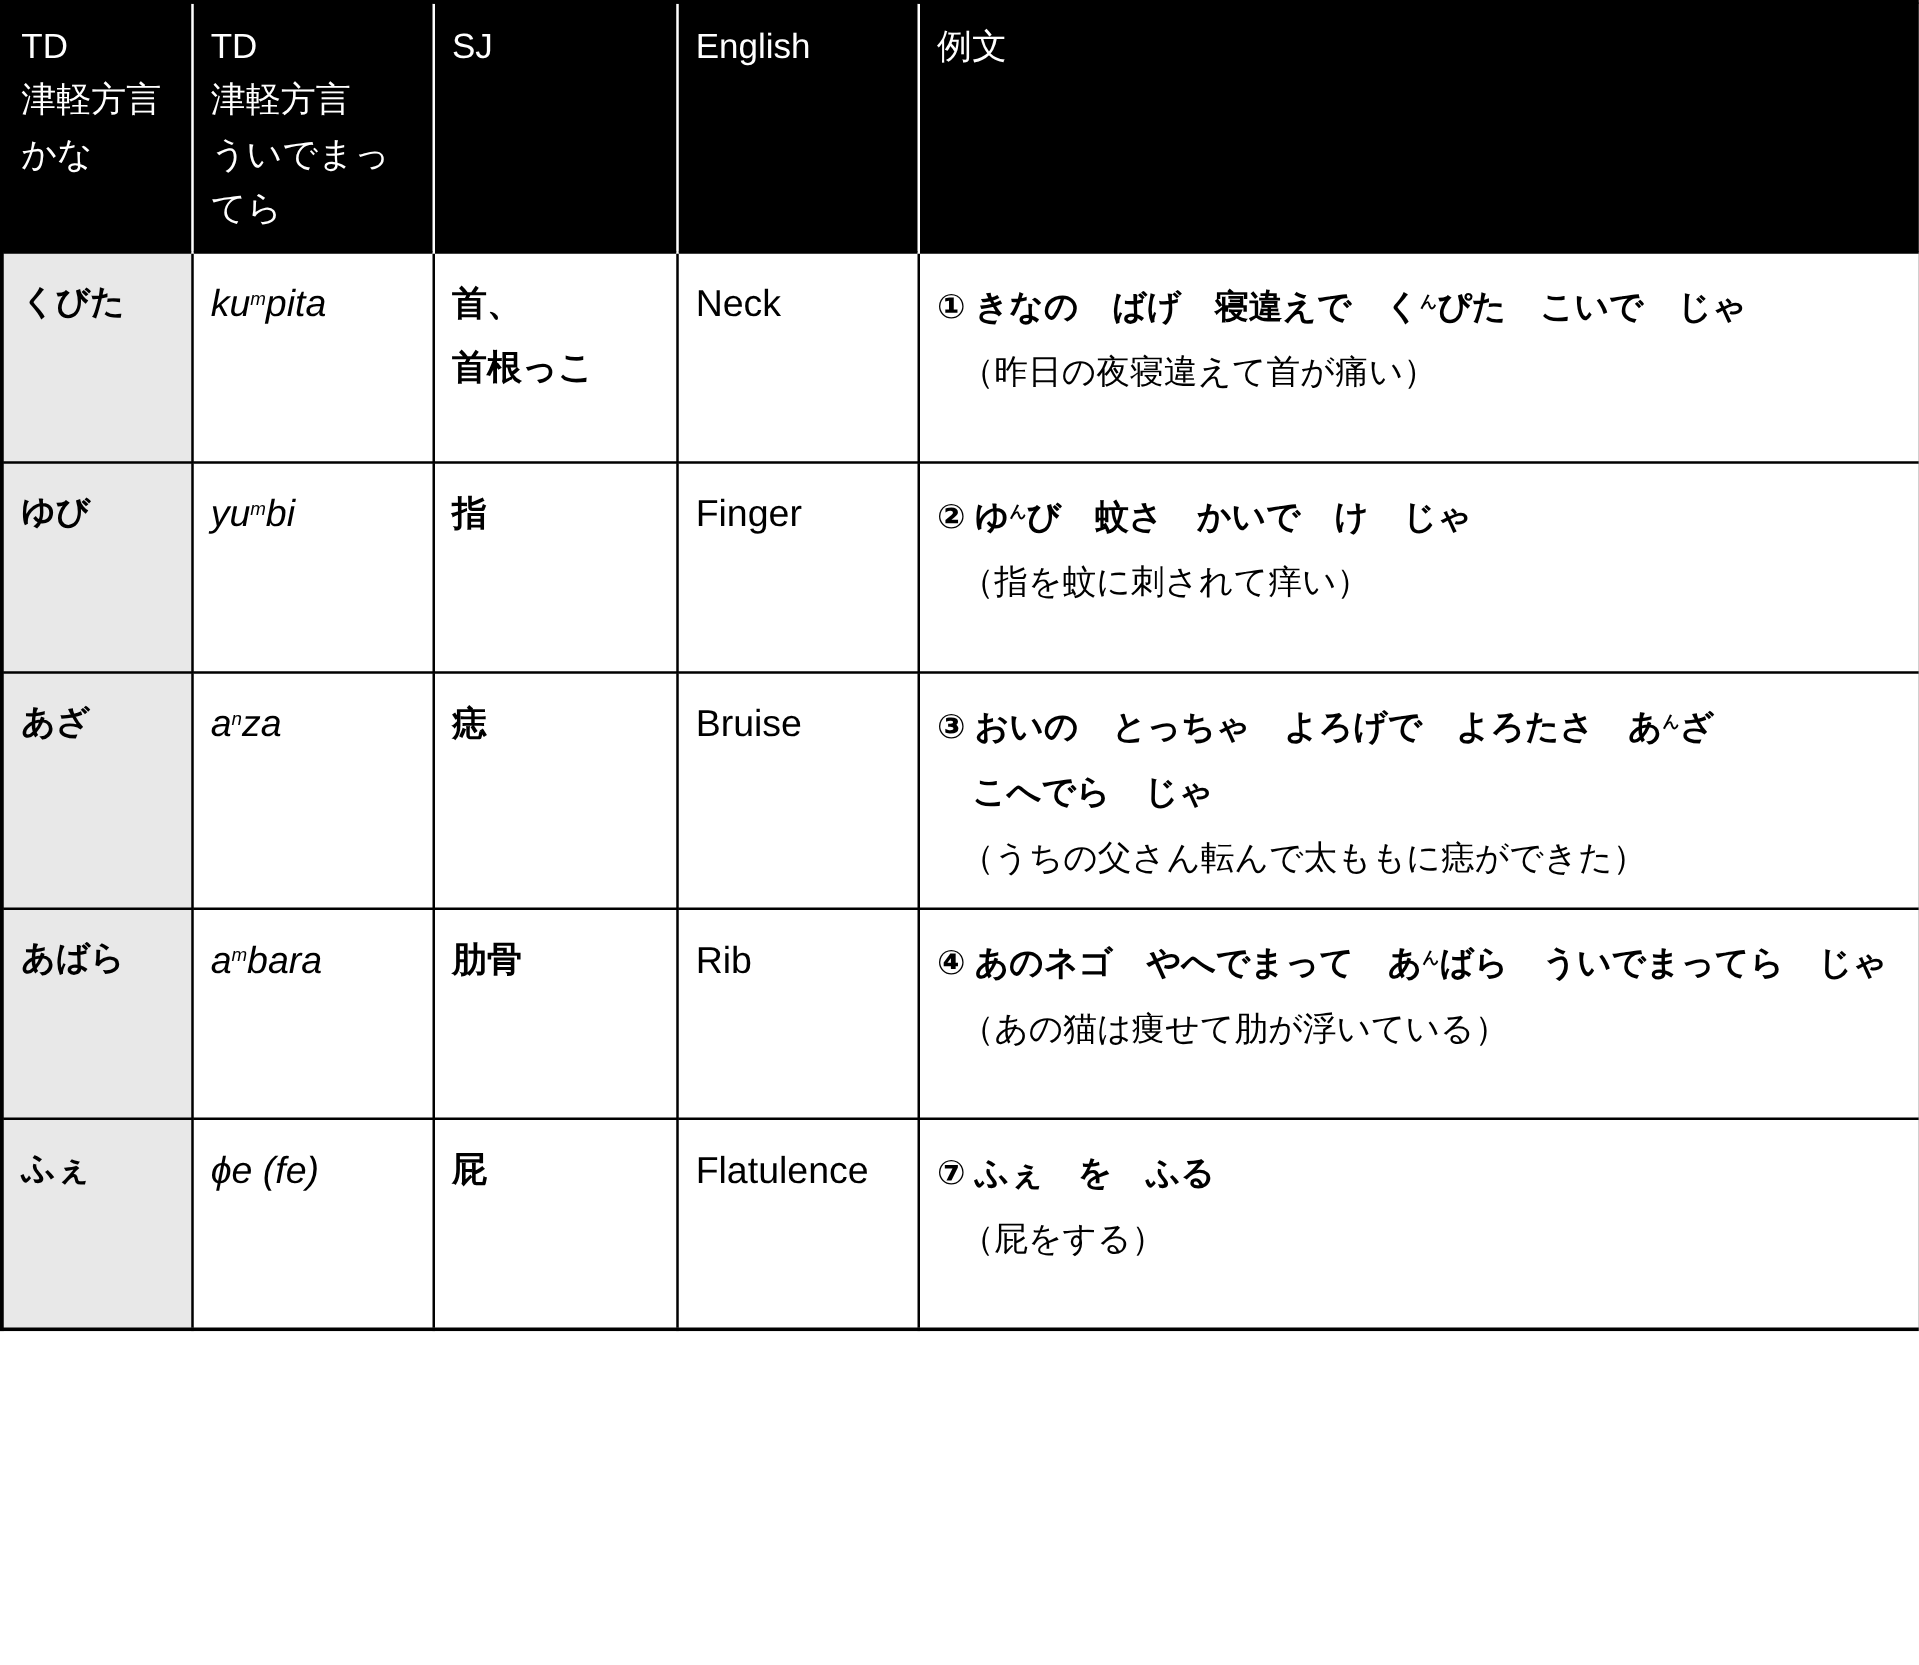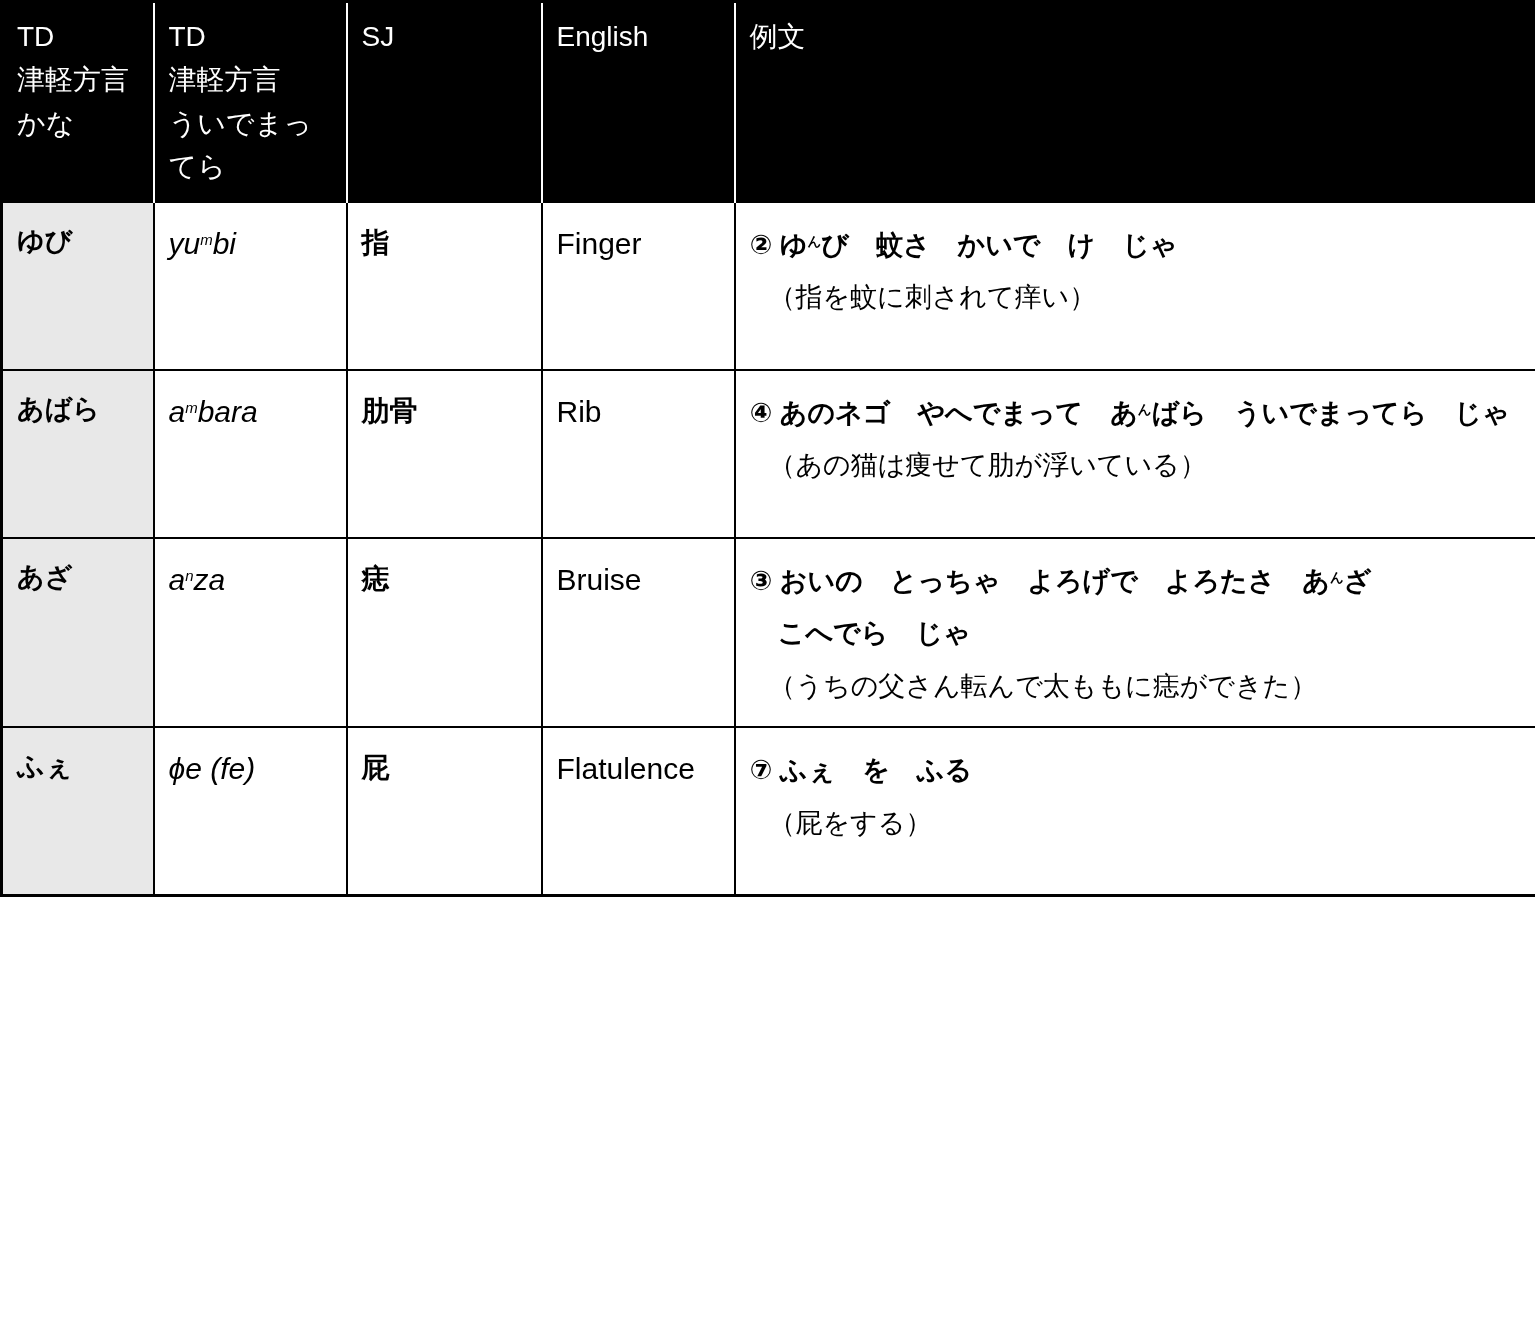--- a/index.html
+++ b/index.html
@@ -101,54 +101,67 @@
         <th>
           <div>English</div>
         </th>
         <th>
           <div>例文</div>
         </th>
       </tr>
   </thead>
   <tbody id="table-body">
       <tr>
+        <td class="kana">くびた</td>
+        <td class="phonetic">ku<sup class="raised">m</sup>pita</td>
+        <td class="sj">
+          <div>首、</div>
+          <div>首根っこ</div>
+        </td>
+        <td class="english">Neck</td>
+        <td class="example">
+          <div class="dialect-line">① きなの　ばげ　寝違えで　く<sup class="raised">ん</sup>ぴた　こいで　じゃ</div>
+          <div class="translation-line">（昨日の夜寝違えて首が痛い）</div>
+        </td>
+      </tr>
+      <tr>
         <td class="kana">ゆび</td>
         <td class="phonetic">yu<sup class="raised">m</sup>bi</td>
         <td class="sj">
           <div>指</div>
         </td>
         <td class="english">Finger</td>
         <td class="example">
           <div class="dialect-line">② ゆ<sup class="raised">ん</sup>び　蚊さ　かいで　け　じゃ</div>
           <div class="translation-line">（指を蚊に刺されて痒い）</div>
-        </td>
-      </tr>
-      <tr>
-        <td class="kana">あばら</td>
-        <td class="phonetic">a<sup class="raised">m</sup>bara</td>
-        <td class="sj">
-          <div>肋骨</div>
-        </td>
-        <td class="english">Rib</td>
-        <td class="example">
-          <div class="dialect-line">④ あのネゴ　やへでまって　あ<sup class="raised">ん</sup>ばら　ういでまってら　じゃ</div>
-          <div class="translation-line">（あの猫は痩せて肋が浮いている）</div>
         </td>
       </tr>
       <tr>
         <td class="kana">あざ</td>
         <td class="phonetic">a<sup class="raised">n</sup>za</td>
         <td class="sj">
           <div>痣</div>
         </td>
         <td class="english">Bruise</td>
         <td class="example">
           <div class="dialect-line">③ おいの　とっちゃ　よろげで　よろたさ　あ<sup class="raised">ん</sup>ざ</div>
           <div class="dialect-line cont">こへでら　じゃ</div>
           <div class="translation-line">（うちの父さん転んで太ももに痣ができた）</div>
+        </td>
+      </tr>
+      <tr>
+        <td class="kana">あばら</td>
+        <td class="phonetic">a<sup class="raised">m</sup>bara</td>
+        <td class="sj">
+          <div>肋骨</div>
+        </td>
+        <td class="english">Rib</td>
+        <td class="example">
+          <div class="dialect-line">④ あのネゴ　やへでまって　あ<sup class="raised">ん</sup>ばら　ういでまってら　じゃ</div>
+          <div class="translation-line">（あの猫は痩せて肋が浮いている）</div>
         </td>
       </tr>
       <tr>
         <td class="kana">ふぇ</td>
         <td class="phonetic">ɸe (fe)</td>
         <td class="sj">
           <div>屁</div>
         </td>
         <td class="english">Flatulence</td>
         <td class="example">

